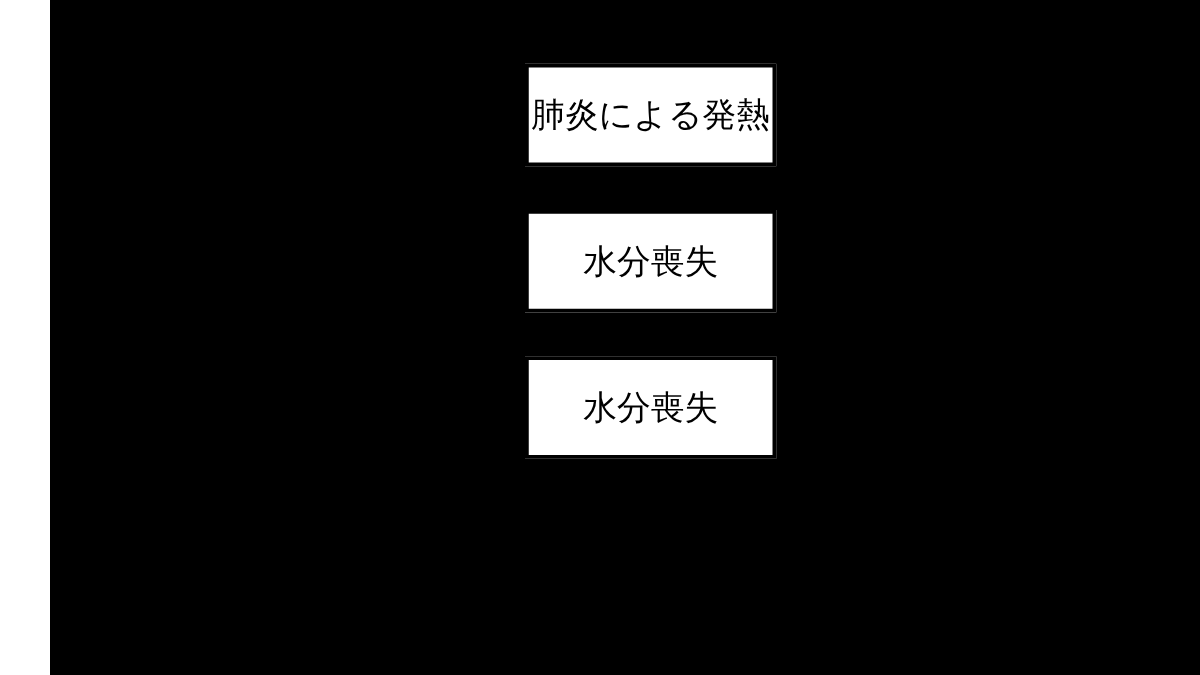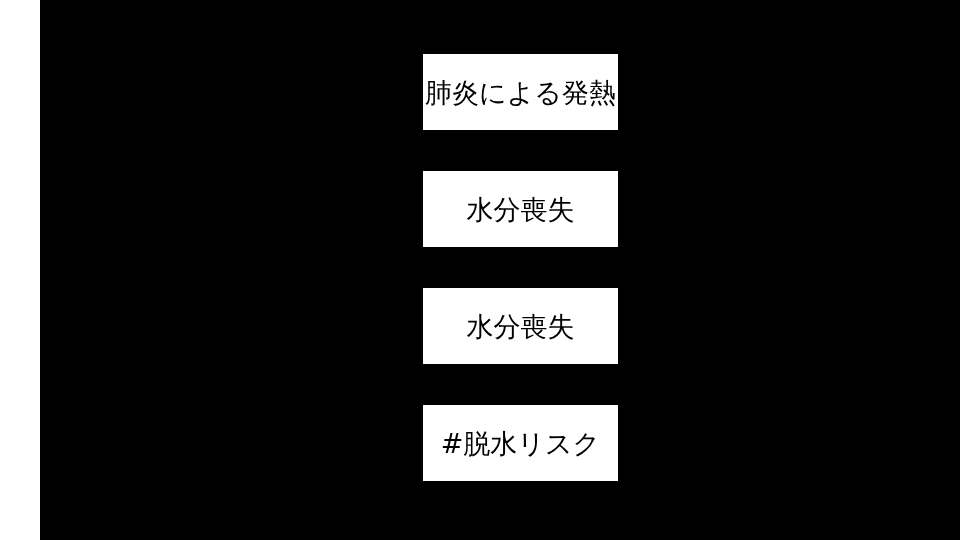--- a/index.html
+++ b/index.html
@@ -98,18 +98,15 @@
     <div class="node">
       <span class="node-label">水分喪失</span>
     </div>
 
     <div class="connector">
       <svg class="arrow-svg" viewBox="0 0 34 33" xmlns="http://www.w3.org/2000/svg">
         <polygon points="9,0 25,0 25,16 34,16 17,33 0,16 9,16" fill="#000000"></polygon>
       </svg>
     </div>
 
-    <div class="node">
-      <span class="node-label">#脱水リスク</span>
-    </div>
 
   </div>
 </div>
 
 </body></html>

